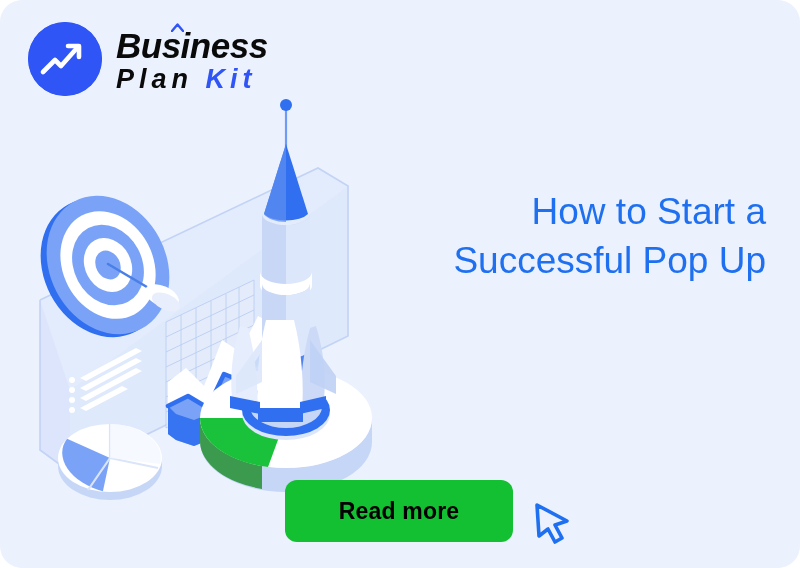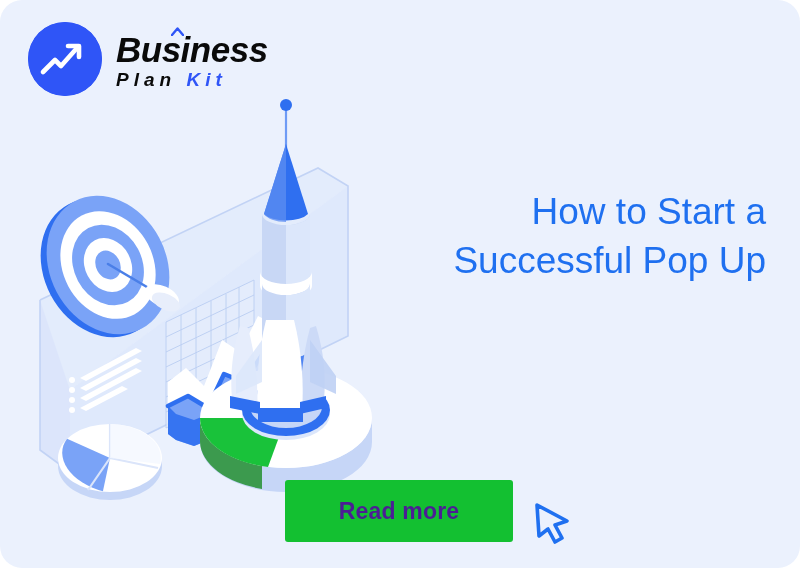--- a/index.html
+++ b/index.html
@@ -59,21 +59,21 @@
   }
   .logo-accent {
     position: absolute;
     left: 55px;
     top: -5px;
     width: 13px;
     height: 9px;
   }
   .logo-line2 {
     margin-top: 3px;
-    font-size: 19px;
+    font-size: 27px;
     font-weight: bold;
     letter-spacing: 5px;
     white-space: nowrap;
     color: #0a0a0a;
   }
   .logo-line2 .kit {
     color: #2f55f7;
   }
 
   
@@ -95,23 +95,23 @@
   .cta-row {
     position: absolute;
     left: 285px;
     top: 474px;
     display: flex;
     align-items: center;
     gap: 18px;
   }
   .read-more-button {
     background: #13c031;
-    color: #4c1d95;
+    color: #000000;
     border: none;
-    border-radius: 3px;
+    border-radius: 12px;
     width: 228px;
     height: 62px;
     font-size: 23px;
     font-weight: bold;
     font-family: "Liberation Sans", sans-serif;
     cursor: pointer;
     letter-spacing: 0.2px;
   }
   .cursor-pointer-icon {
     width: 44px;

